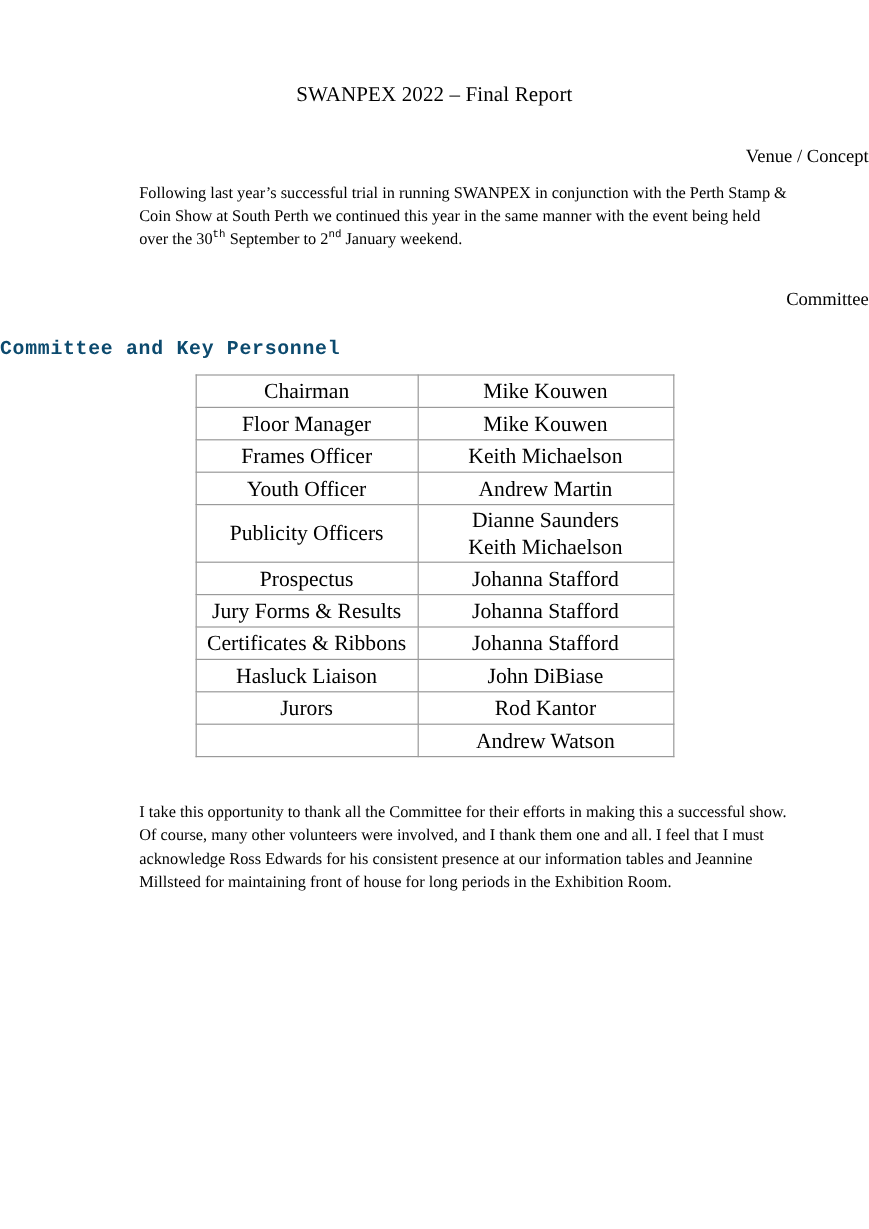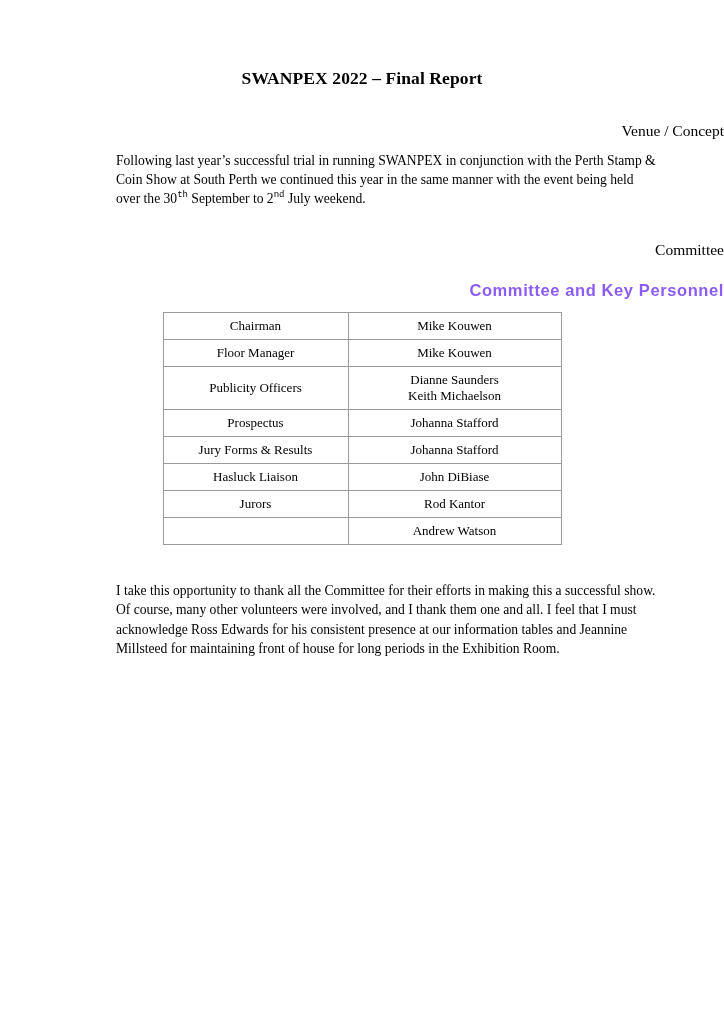--- a/index.html
+++ b/index.html
@@ -17,21 +17,21 @@
   }
   .page {
     width: 724px;
     height: 1024px;
     position: relative;
     box-sizing: border-box;
   }
   .doc-title {
     text-align: center;
     font-size: 17.5px;
-    font-weight: bold;
+    font-weight: normal;
     margin-top: 68px;
     letter-spacing: 0.1px;
   }
   .section-heading {
     font-size: 15.5px;
     margin-left: 68px;
     margin-top: 33px;
     text-align: right;
   }
   .body-block {
@@ -44,41 +44,41 @@
   }
   .body-block p {
     margin: 0;
   }
   sup {
     font-size: 9px;
     vertical-align: super;
     font-family: Liberation Mono, monospace;
   }
   .table-title {
-    text-align: right;
-    color: #8b5cf6;
-    font-family: Liberation Sans, sans-serif;
+    text-align: left;
+    color: #0c4a6e;
+    font-family: Liberation Mono, monospace;
     font-weight: bold;
     font-size: 16.5px;
     letter-spacing: 0.6px;
     margin-top: 22px;
     margin-bottom: 12px;
   }
   table.committee {
     border-collapse: collapse;
     margin: 0 auto;
     width: 380px;
     table-layout: fixed;
   }
   table.committee td {
     border: 1px solid #9a9a9a;
     height: 24px;
     text-align: center;
     vertical-align: middle;
-    font-size: 13px;
+    font-size: 18px;
     padding: 1px 4px;
     line-height: 1.25;
   }
   table.committee td.role {
     width: 176px;
   }
   table.committee td.person {
     width: 204px;
   }
   .two-line {
@@ -97,49 +97,61 @@
 <body>
 
 <div class="page">
 
   <div class="doc-title">SWANPEX 2022 – Final Report</div>
 
   <div class="section-heading">Venue / Concept</div>
 
   <div class="body-block">
     <p>
-      <span>Following last year’s successful trial in running SWANPEX in conjunction with the Perth Stamp &amp; Coin Show at South Perth we continued this year in the same manner with the event being held over the 30</span><sup>th</sup><span> September to 2</span><sup>nd</sup><span> July weekend.</span>
+      <span>Following last year’s successful trial in running SWANPEX in conjunction with the Perth Stamp &amp; Coin Show at South Perth we continued this year in the same manner with the event being held over the 30</span><sup>th</sup><span> September to 2</span><sup>nd</sup><span> January weekend.</span>
     </p>
   </div>
 
   <div class="section-heading">Committee</div>
 
   <div class="table-title">Committee and Key Personnel</div>
 
   <table class="committee">
     <tbody>
       <tr>
         <td class="role">Chairman</td>
         <td class="person">Mike Kouwen</td>
       </tr>
       <tr>
         <td class="role">Floor Manager</td>
         <td class="person">Mike Kouwen</td>
       </tr>
       <tr>
+        <td class="role">Frames Officer</td>
+        <td class="person">Keith Michaelson</td>
+      </tr>
+      <tr>
+        <td class="role">Youth Officer</td>
+        <td class="person">Andrew Martin</td>
+      </tr>
+      <tr>
         <td class="role two-line">Publicity Officers</td>
         <td class="person two-line" style="white-space: pre-line; text-align: center;">Dianne Saunders
 Keith Michaelson</td>
       </tr>
       <tr>
         <td class="role">Prospectus</td>
         <td class="person">Johanna Stafford</td>
       </tr>
       <tr>
         <td class="role">Jury Forms &amp; Results</td>
+        <td class="person">Johanna Stafford</td>
+      </tr>
+      <tr>
+        <td class="role">Certificates &amp; Ribbons</td>
         <td class="person">Johanna Stafford</td>
       </tr>
       <tr>
         <td class="role">Hasluck Liaison</td>
         <td class="person">John DiBiase</td>
       </tr>
       <tr>
         <td class="role">Jurors</td>
         <td class="person">Rod Kantor</td>
       </tr>

